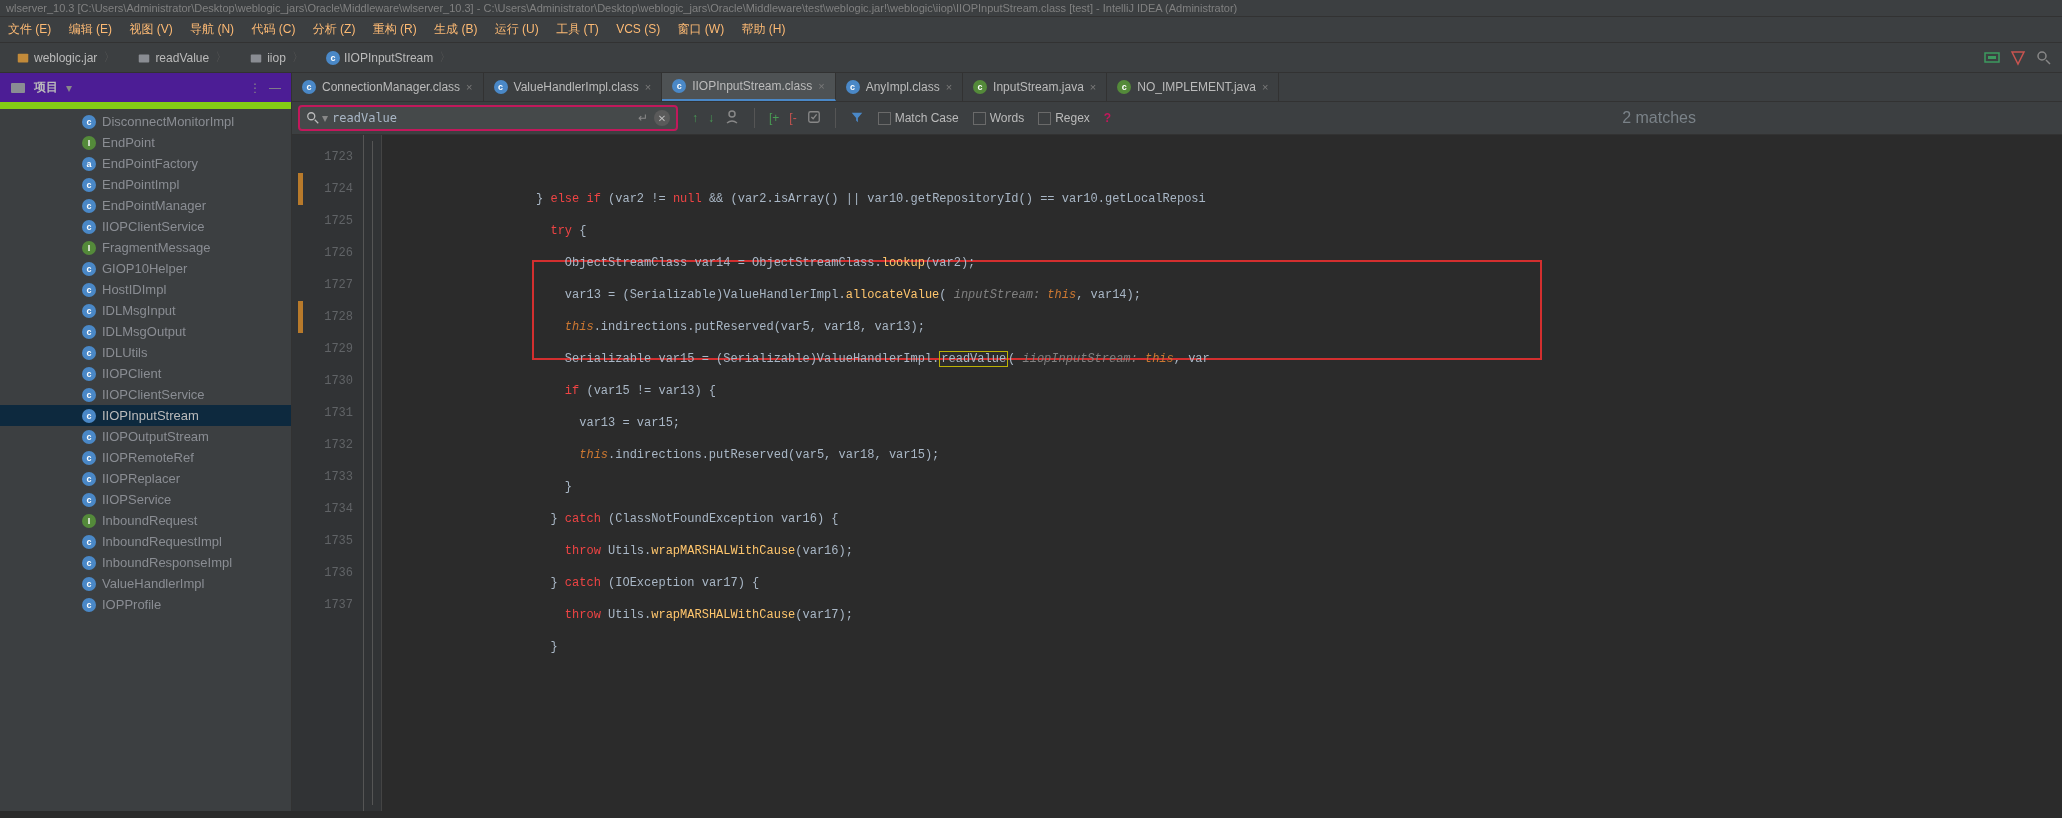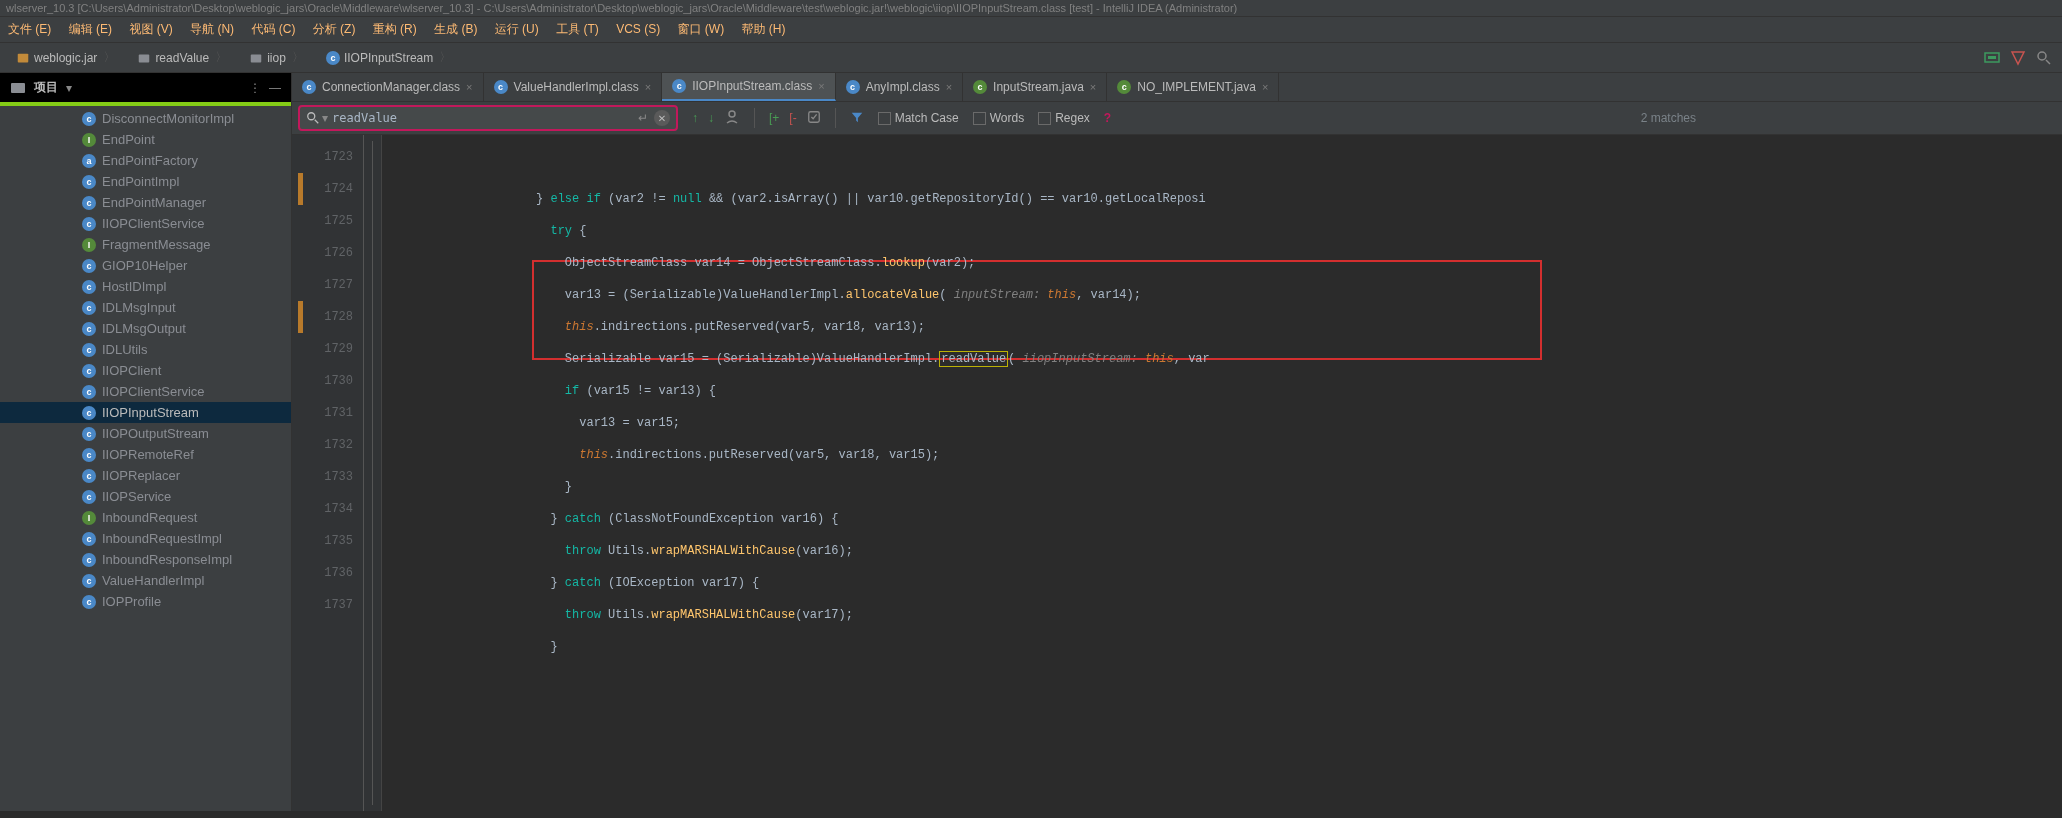--- a/index.html
+++ b/index.html
@@ -50,25 +50,25 @@
 .nav-icons svg, .tool-icon svg { display: block; }
 .main { display: flex; height: calc(100% - 80px); }
 .sidebar {
   width: 292px;
   background: #3c3f41;
   display: flex;
   flex-direction: column;
   border-right: 1px solid #323232;
 }
 .side-header {
-  background: #000000;
+  background: #4c1d95;
   display: flex;
   align-items: center;
   padding: 6px 10px;
-  border-bottom: 4px solid #84cc16;
+  border-bottom: 7px solid #84cc16;
   gap: 8px;
 }
 .side-title { color: #bbbbbb; font-weight: bold; }
 .side-header .spacer { flex: 1; }
 .tree {
   overflow-y: auto;
   padding: 2px 0;
 }
 .tree-item {
   padding: 3px 8px 3px 82px;
@@ -180,21 +180,21 @@
 .checkbox {
   display: flex; align-items: center; gap: 4px;
   color: #bbbbbb; font-size: 12px;
   cursor: pointer;
 }
 .checkbox .cb {
   width: 13px; height: 13px;
   border: 1px solid #6a6a6a;
   display: inline-block;
 }
-.matches { color: #7a8288; font-size: 12px; margin-left: auto; margin-right: 360px;}
+.matches { color: #7a8288; font-size: 16px; margin-left: auto; margin-right: 360px;}
 .help-q { color: #c2185b; font-weight: bold; }
 .code-area {
   flex: 1;
   display: flex;
   font-family: Consolas, "Courier New", monospace;
   font-size: 12px;
   overflow: hidden;
   position: relative;
 }
 .gutter {
@@ -217,21 +217,21 @@
   position: absolute; left: 8px; top: 6px; bottom: 6px;
   width: 1px; background: #555;
 }
 .code {
   padding: 6px 0 6px 10px;
   white-space: pre;
   flex: 1;
   position: relative;
 }
 .code-line { height: 32px; line-height: 32px; }
-.kw { color: #14b8a6; text-align: center; }
+.kw { color: #ef4444; text-align: center; }
 .this { color: #cc7832; font-style: italic; }
 .param { color: #808080; font-style: italic; }
 .fn { color: #ffc66d; }
 .hlsearch {
   border: 1px solid #bbb106;
   color: #a9b7c6;
   padding: 0 1px;
 }
 .red-box {
   position: absolute;

